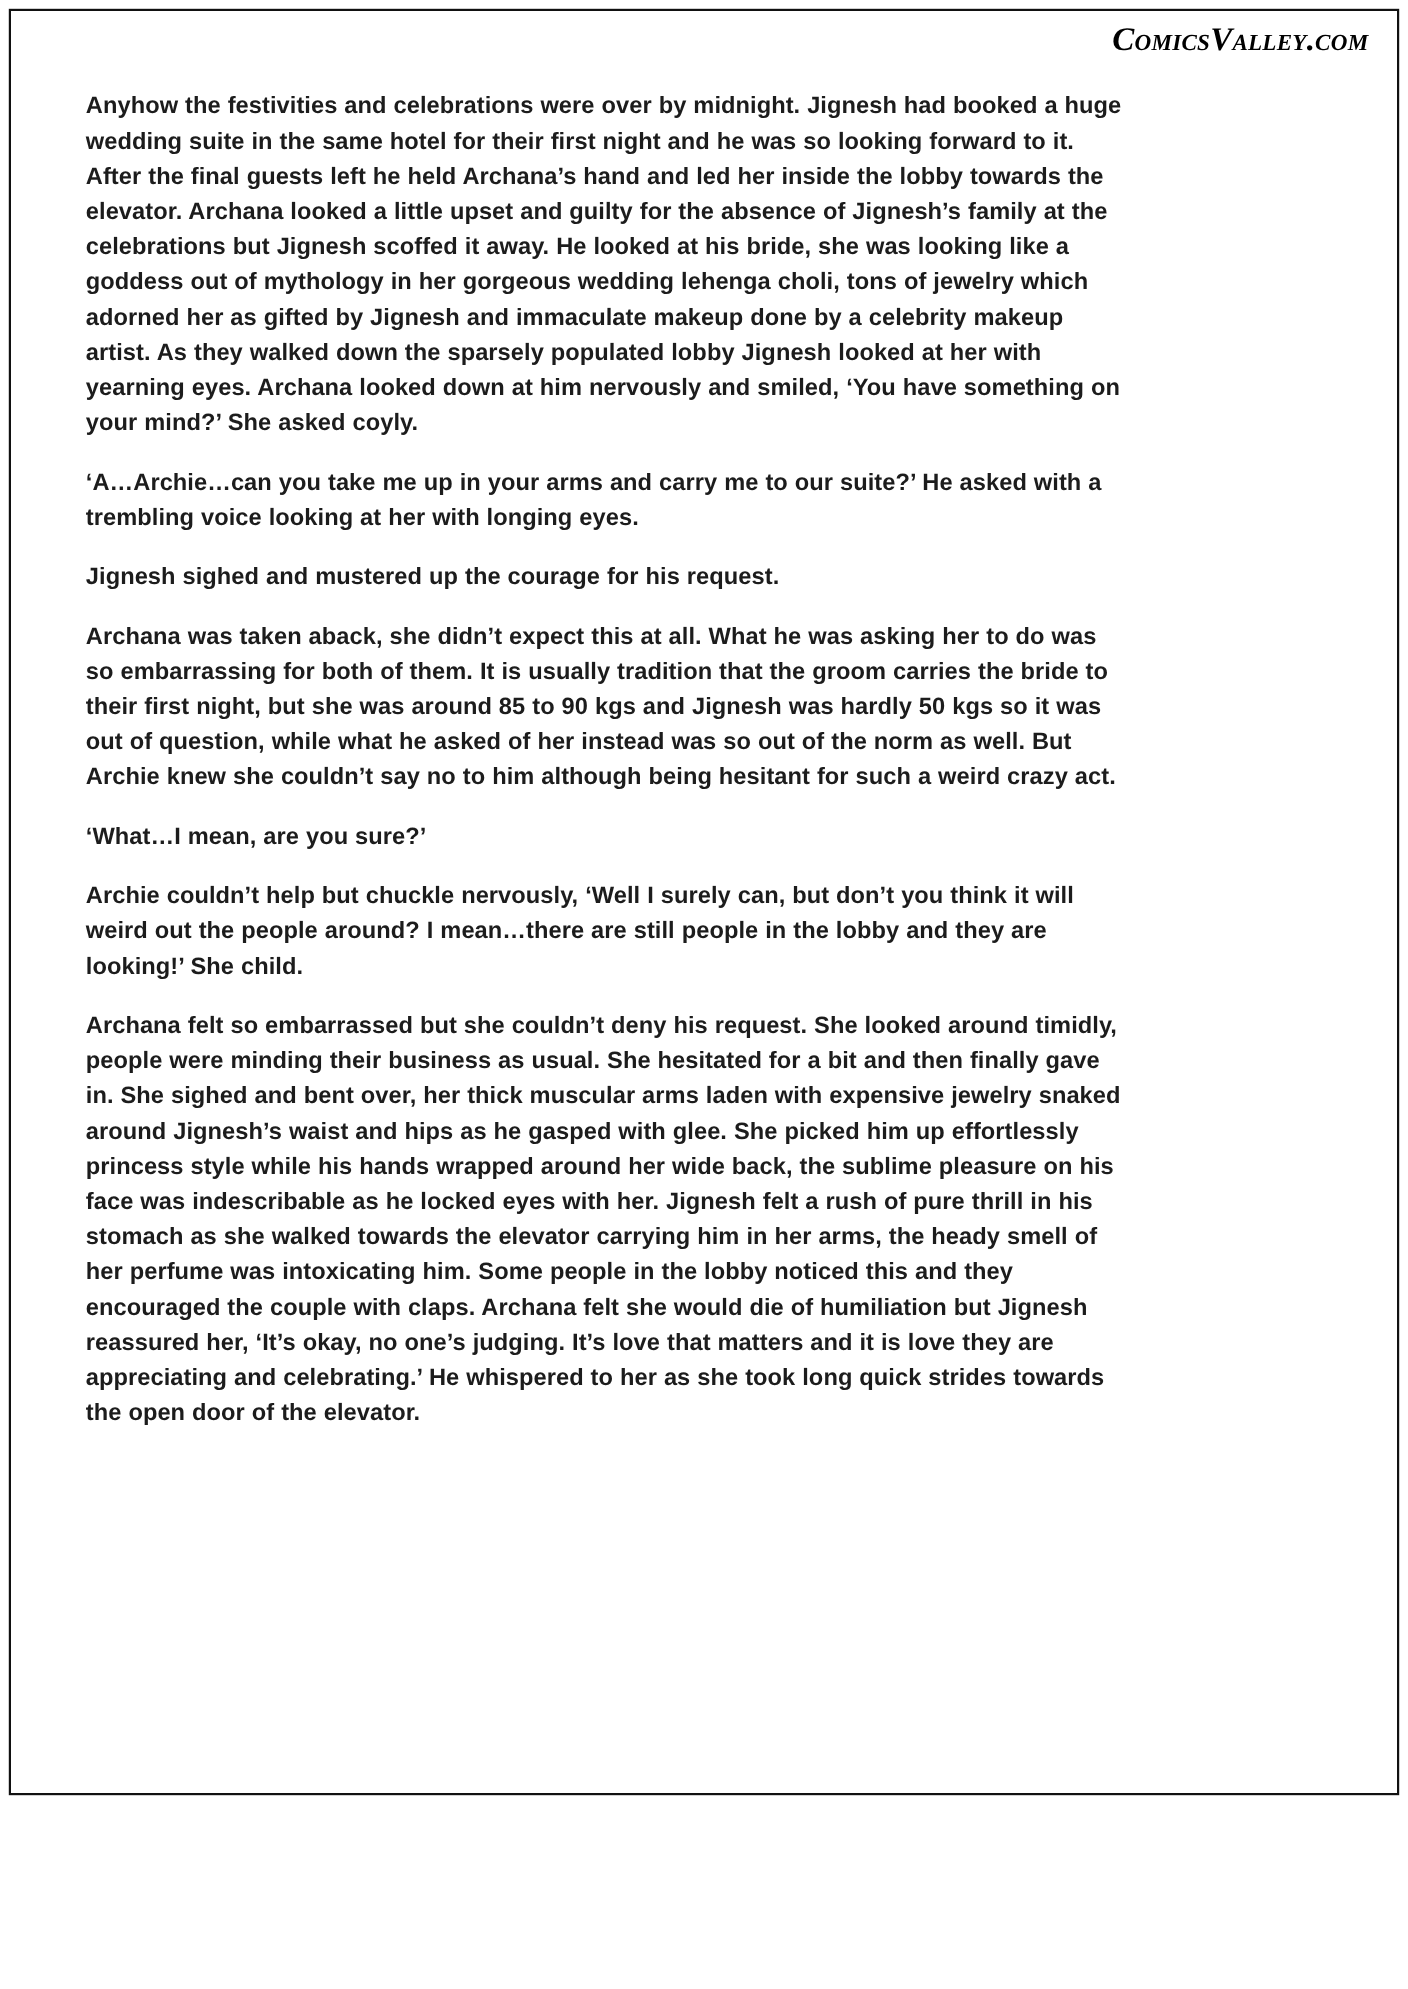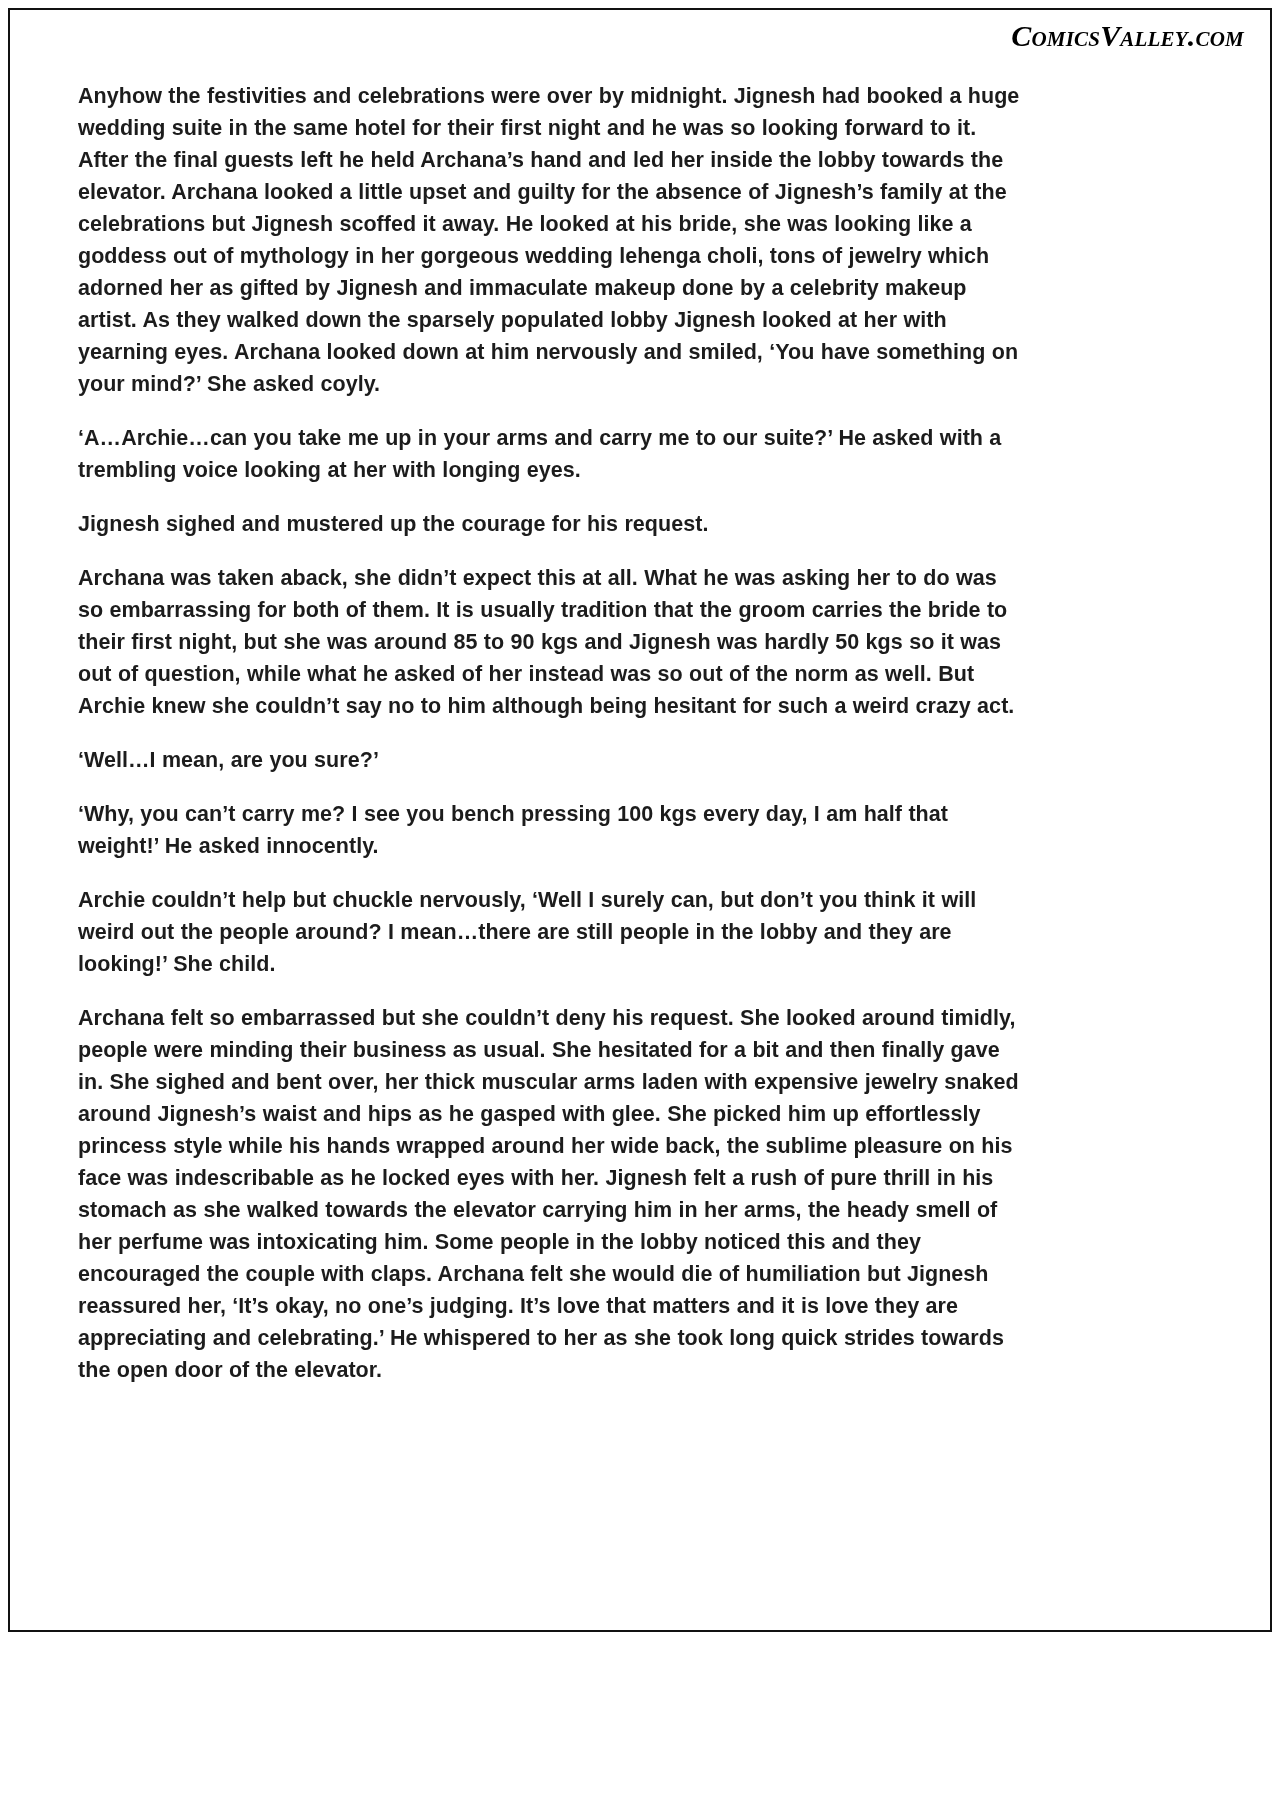--- a/index.html
+++ b/index.html
@@ -92,19 +92,18 @@
 
   <div class="masthead">
     <div class="site-logo">ComicsValley.com</div>
   </div>
 
   <div class="content">
     <p class="para">Anyhow the festivities and celebrations were over by midnight. Jignesh had booked a huge wedding suite in the same hotel for their first night and he was so looking forward to it. After the final guests left he held Archana’s hand and led her inside the lobby towards the elevator. Archana looked a little upset and guilty for the absence of Jignesh’s family at the celebrations but Jignesh scoffed it away. He looked at his bride, she was looking like a goddess out of mythology in her gorgeous wedding lehenga choli, tons of jewelry which adorned her as gifted by Jignesh and immaculate makeup done by a celebrity makeup artist. As they walked down the sparsely populated lobby Jignesh looked at her with yearning eyes. Archana looked down at him nervously and smiled, ‘You have something on your mind?’ She asked coyly.</p>
     <p class="para">‘A…Archie…can you take me up in your arms and carry me to our suite?’ He asked with a trembling voice looking at her with longing eyes.</p>
     <p class="para">Jignesh sighed and mustered up the courage for his request.</p>
     <p class="para">Archana was taken aback, she didn’t expect this at all. What he was asking her to do was so embarrassing for both of them. It is usually tradition that the groom carries the bride to their first night, but she was around 85 to 90 kgs and Jignesh was hardly 50 kgs so it was out of question, while what he asked of her instead was so out of the norm as well. But Archie knew she couldn’t say no to him although being hesitant for such a weird crazy act.</p>
-    <p class="para">‘Well…I mean, are you sure?’</p>
-    <p class="para">‘Why, you can’t carry me? I see you bench pressing 100 kgs every day, I am half that weight!’ He asked innocently.</p>
+    <p class="para">‘What…I mean, are you sure?’</p>
     <p class="para">Archie couldn’t help but chuckle nervously, ‘Well I surely can, but don’t you think it will weird out the people around? I mean…there are still people in the lobby and they are looking!’ She child.</p>
     <p class="para">Archana felt so embarrassed but she couldn’t deny his request. She looked around timidly, people were minding their business as usual. She hesitated for a bit and then finally gave in. She sighed and bent over, her thick muscular arms laden with expensive jewelry snaked around Jignesh’s waist and hips as he gasped with glee. She picked him up effortlessly princess style while his hands wrapped around her wide back, the sublime pleasure on his face was indescribable as he locked eyes with her. Jignesh felt a rush of pure thrill in his stomach as she walked towards the elevator carrying him in her arms, the heady smell of her perfume was intoxicating him. Some people in the lobby noticed this and they encouraged the couple with claps. Archana felt she would die of humiliation but Jignesh reassured her, ‘It’s okay, no one’s judging. It’s love that matters and it is love they are appreciating and celebrating.’ He whispered to her as she took long quick strides towards the open door of the elevator.</p>
   </div>
 
 </div>
 
 </body></html>

